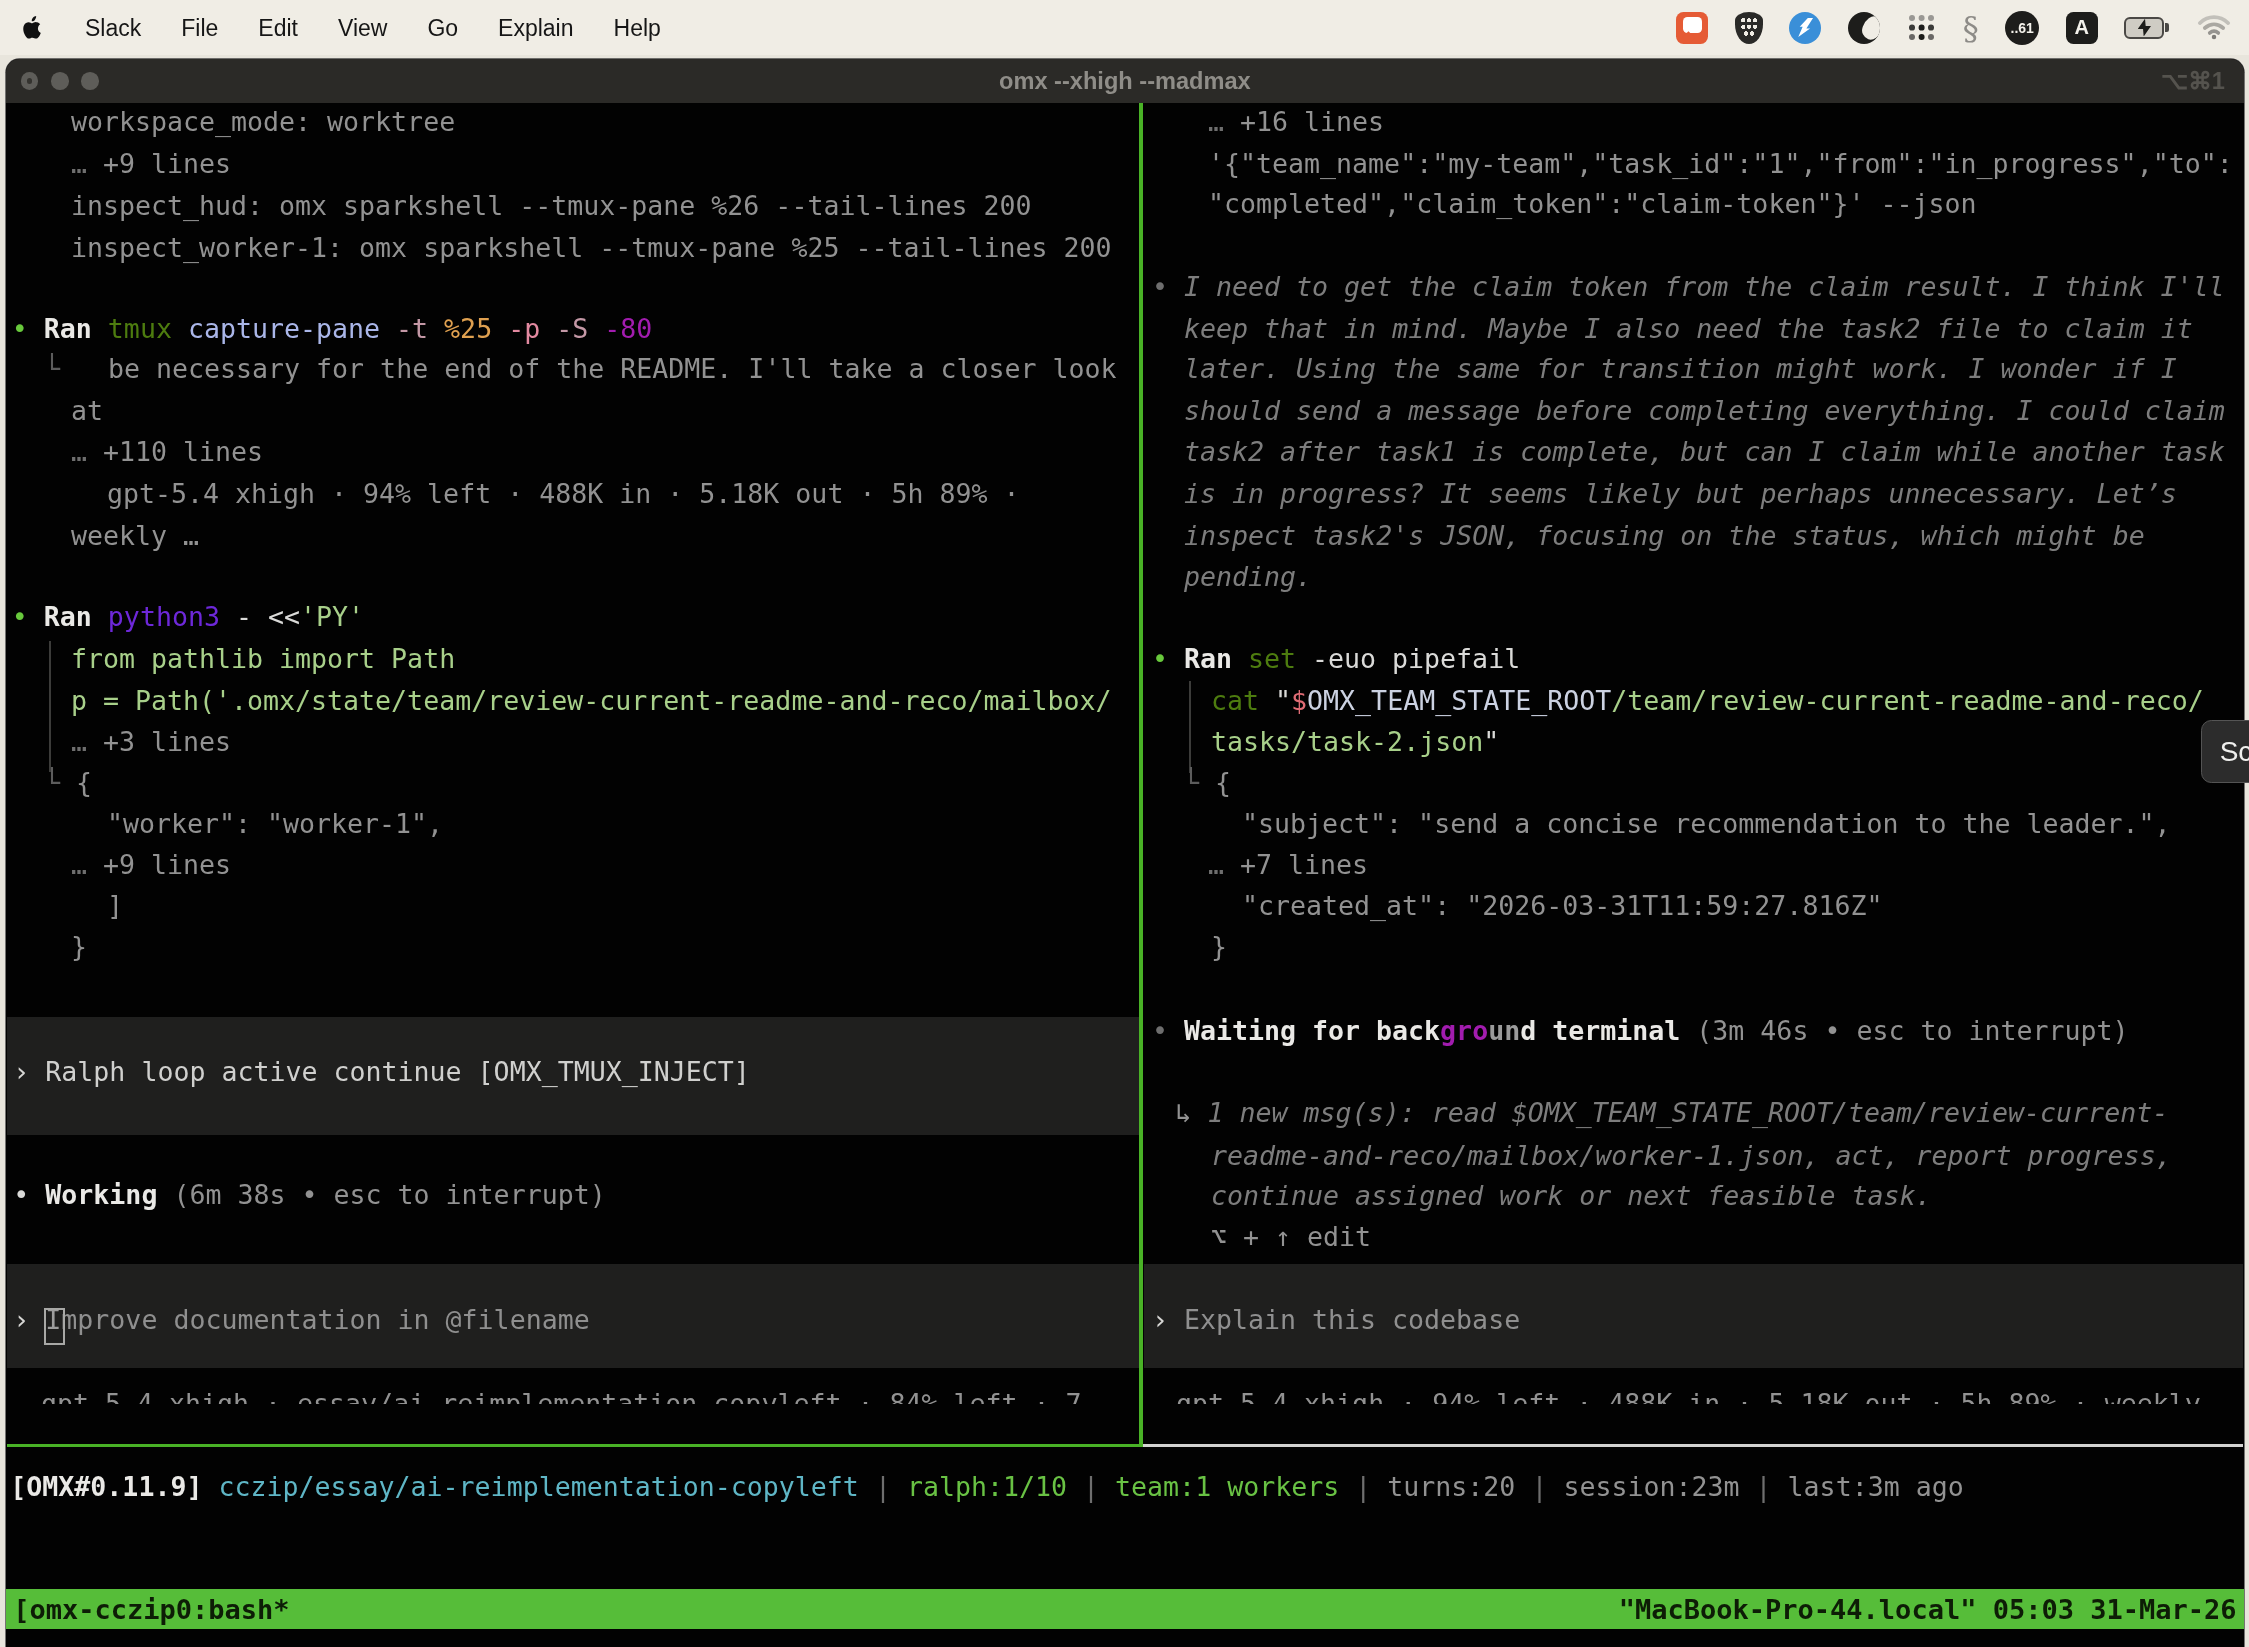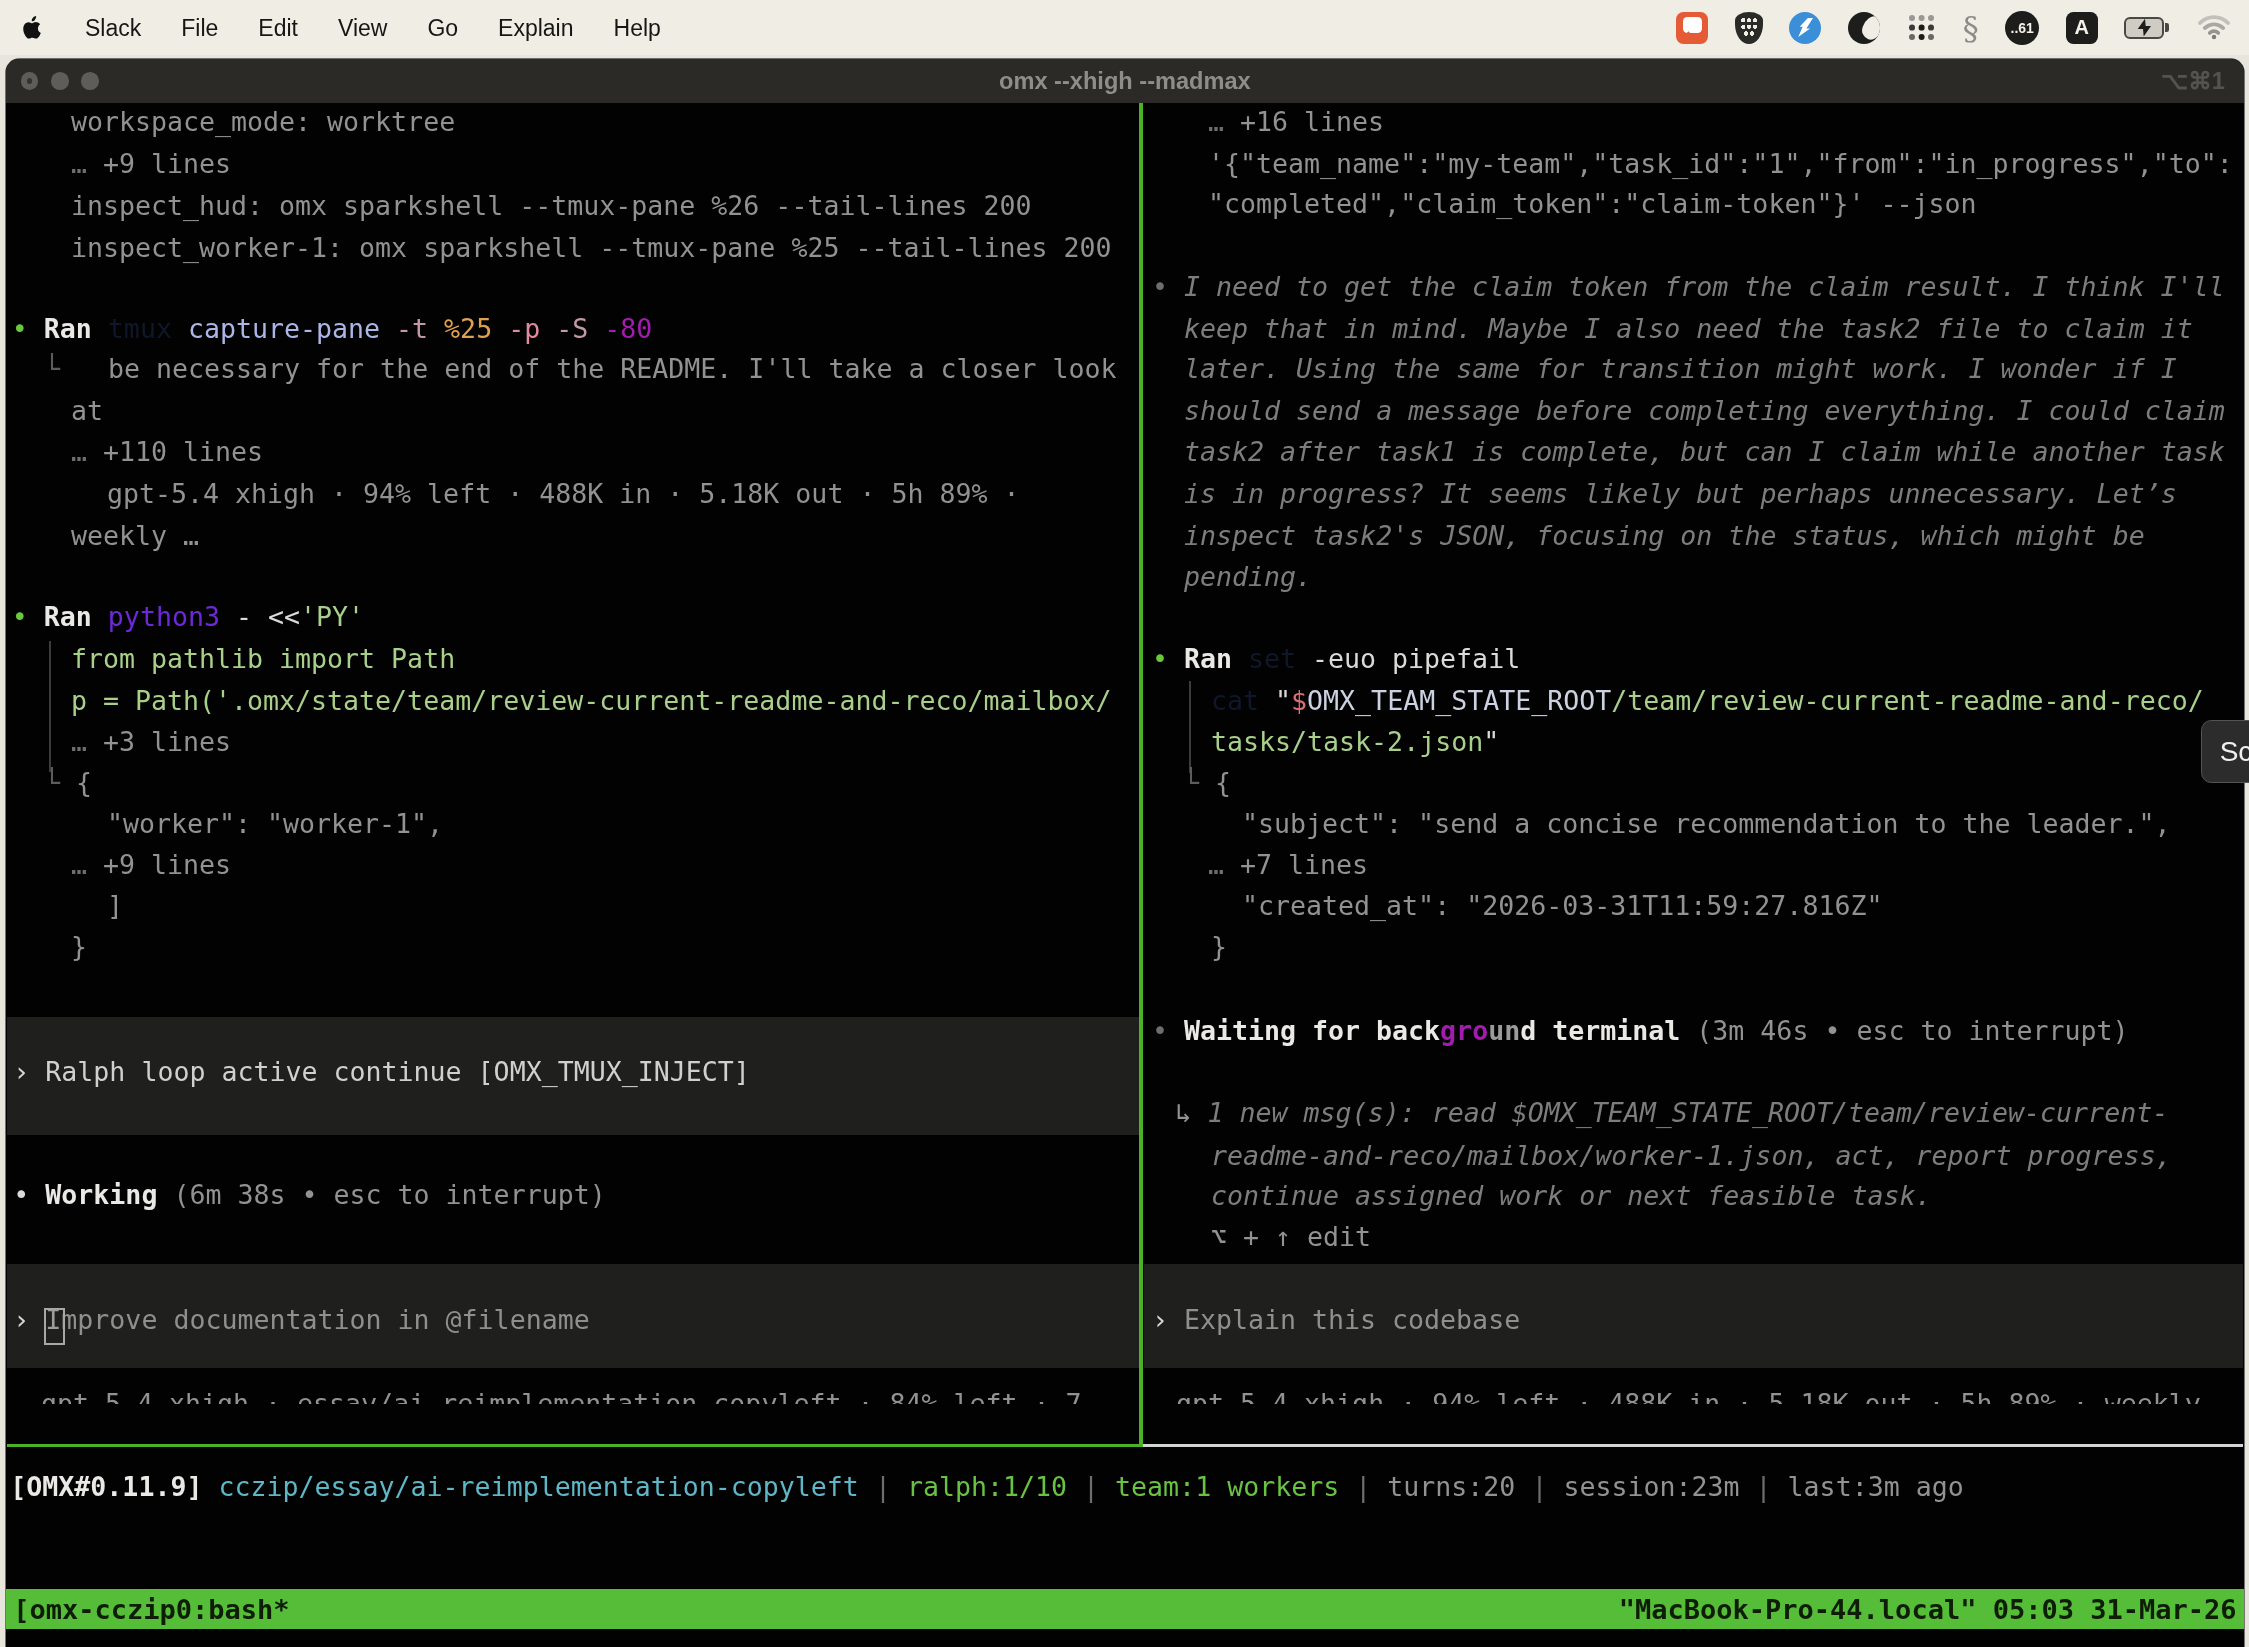--- a/index.html
+++ b/index.html
@@ -94,21 +94,21 @@
 
   .tline { position:absolute; height:41px; line-height:41px; white-space:pre;
     font-size:26.6px; color:#929292; }
   .c-out { color:#929292; }
   .c-dim { color:#6e6e6e; }
   .c-dim2 { color:#5c5c5c; }
   .c-b { color:#eae9e6; font-weight:bold; }
   .c-gbul { color:#68c93c; }
   .c-wbul { color:#d9d9d7; }
   .c-dbul { color:#6e6e6e; }
-  .c-blue { color:#0f172a; }
+  .c-blue { color:#4d7c0f; }
   .c-lav { color:#aab6e8; }
   .c-lav2 { color:#6d28d9; }
   .c-org { color:#dfa050; }
   .c-pnk { color:#e289a0; }
   .c-mve { color:#c498a6; }
   .c-red { color:#a21caf; }
   .c-code { color:#a8d08a; }
   .c-lit { color:#dadad8; }
   .c-dollar { color:#e06c75; }
   .c-env { color:#ccd2e2; }

